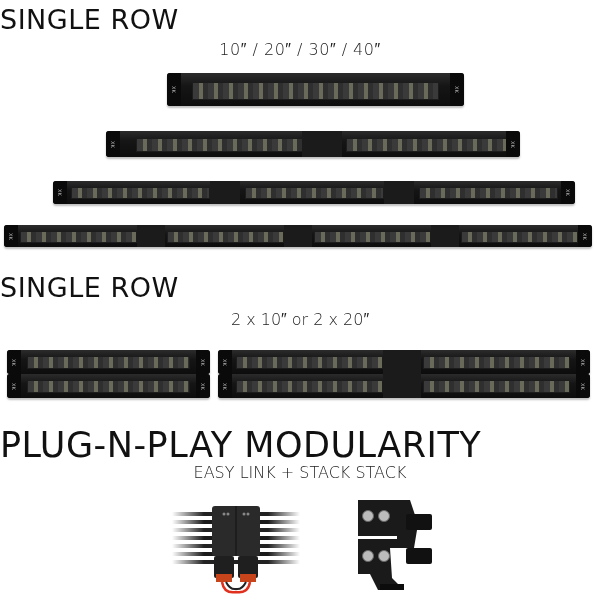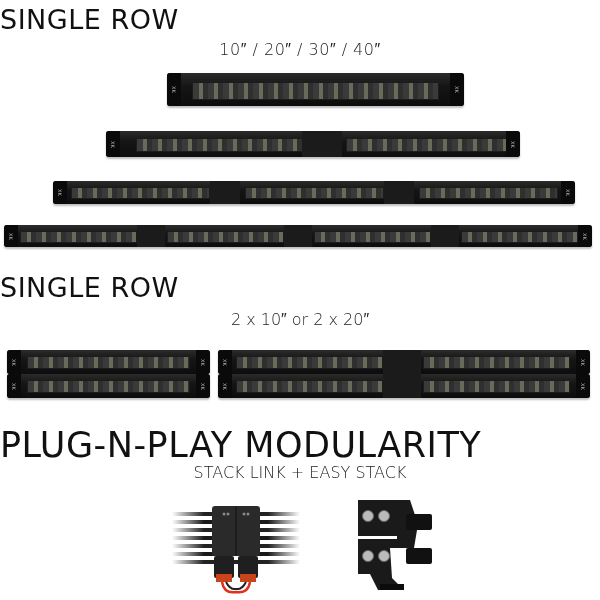--- a/index.html
+++ b/index.html
@@ -121,21 +121,21 @@
     </div>
   <div class="lens lit" style="left:18px; width:145px; top:6px; height:11px;"></div>
   <div class="joint" style="left:165px; width:38px;"></div>
   <div class="lens lit" style="left:205px; width:145px; top:6px; height:11px;"></div>
   <div class="cap r">
       <span>XK</span>
     </div>
 </div>
 
 <div class="heading h3">PLUG-N-PLAY MODULARITY</div>
-<div class="sub s3">STACK LINK + EASY STACK</div>
+<div class="sub s3">EASY LINK + STACK STACK</div>
 
 <div class="img-box" style="left:172px; top:500px; width:128px; height:95px;">
   <svg width="128" height="95" viewBox="0 0 128 95">
     <defs>
       <linearGradient id="fadeL" x1="0" x2="1" y1="0" y2="0">
         <stop offset="0" stop-color="#fff" stop-opacity="1"></stop>
         <stop offset="0.25" stop-color="#fff" stop-opacity="0"></stop>
         <stop offset="0.75" stop-color="#fff" stop-opacity="0"></stop>
         <stop offset="1" stop-color="#fff" stop-opacity="1"></stop>
       </linearGradient>

